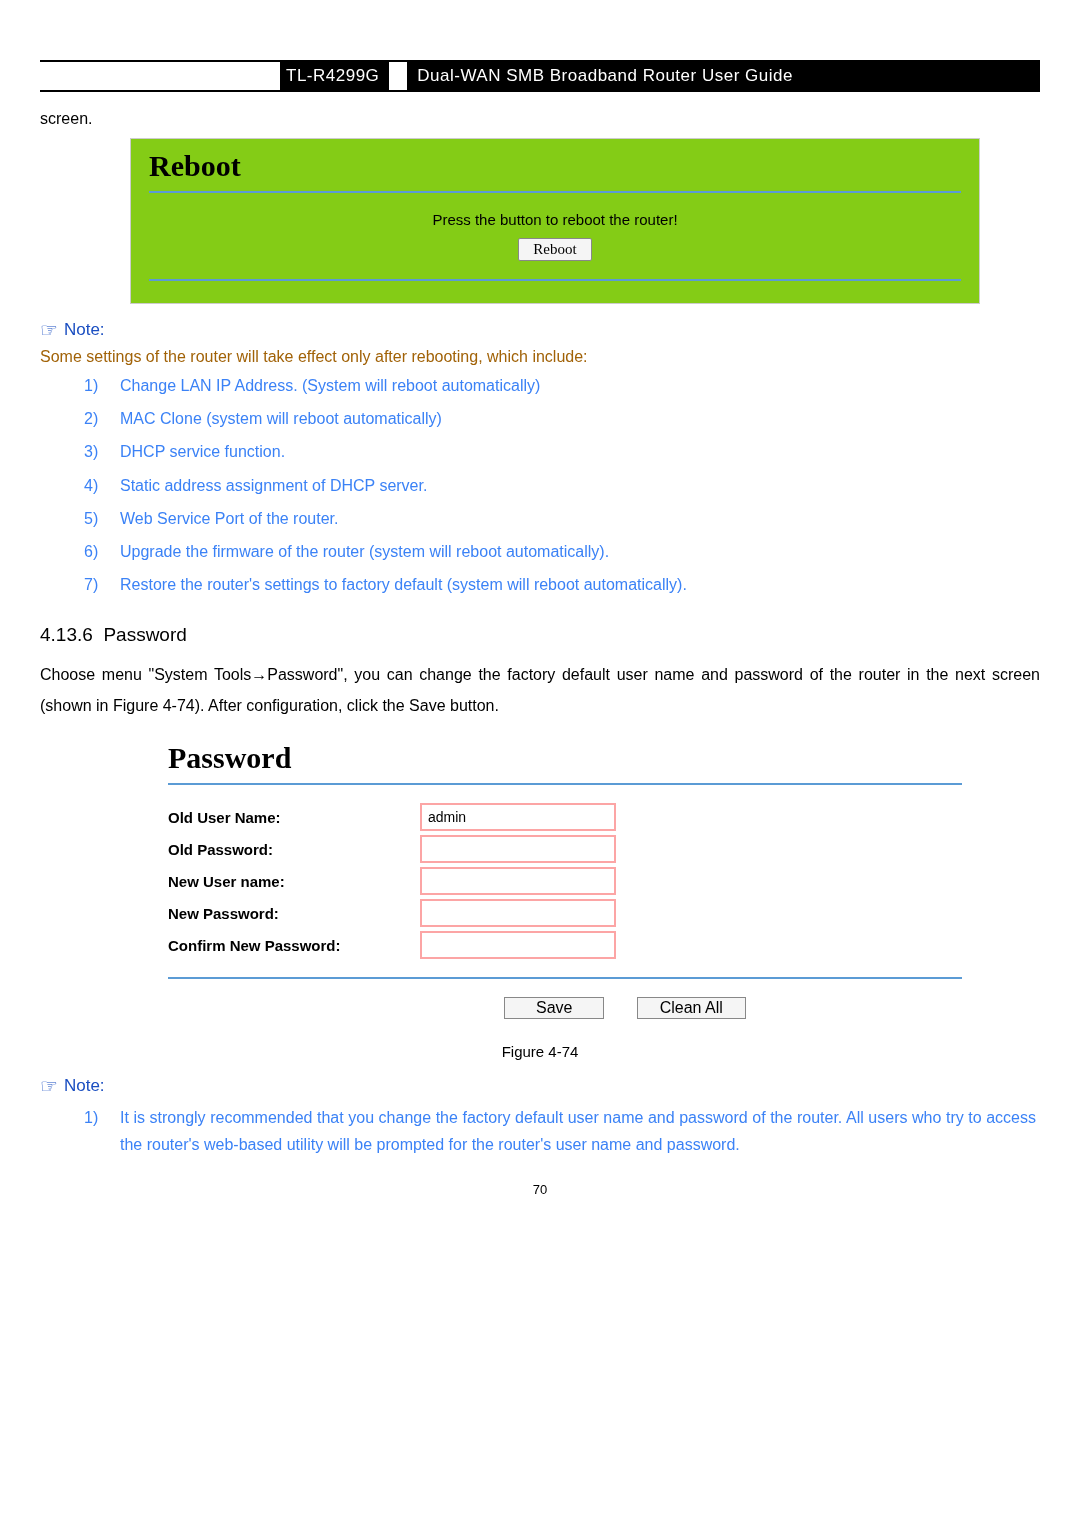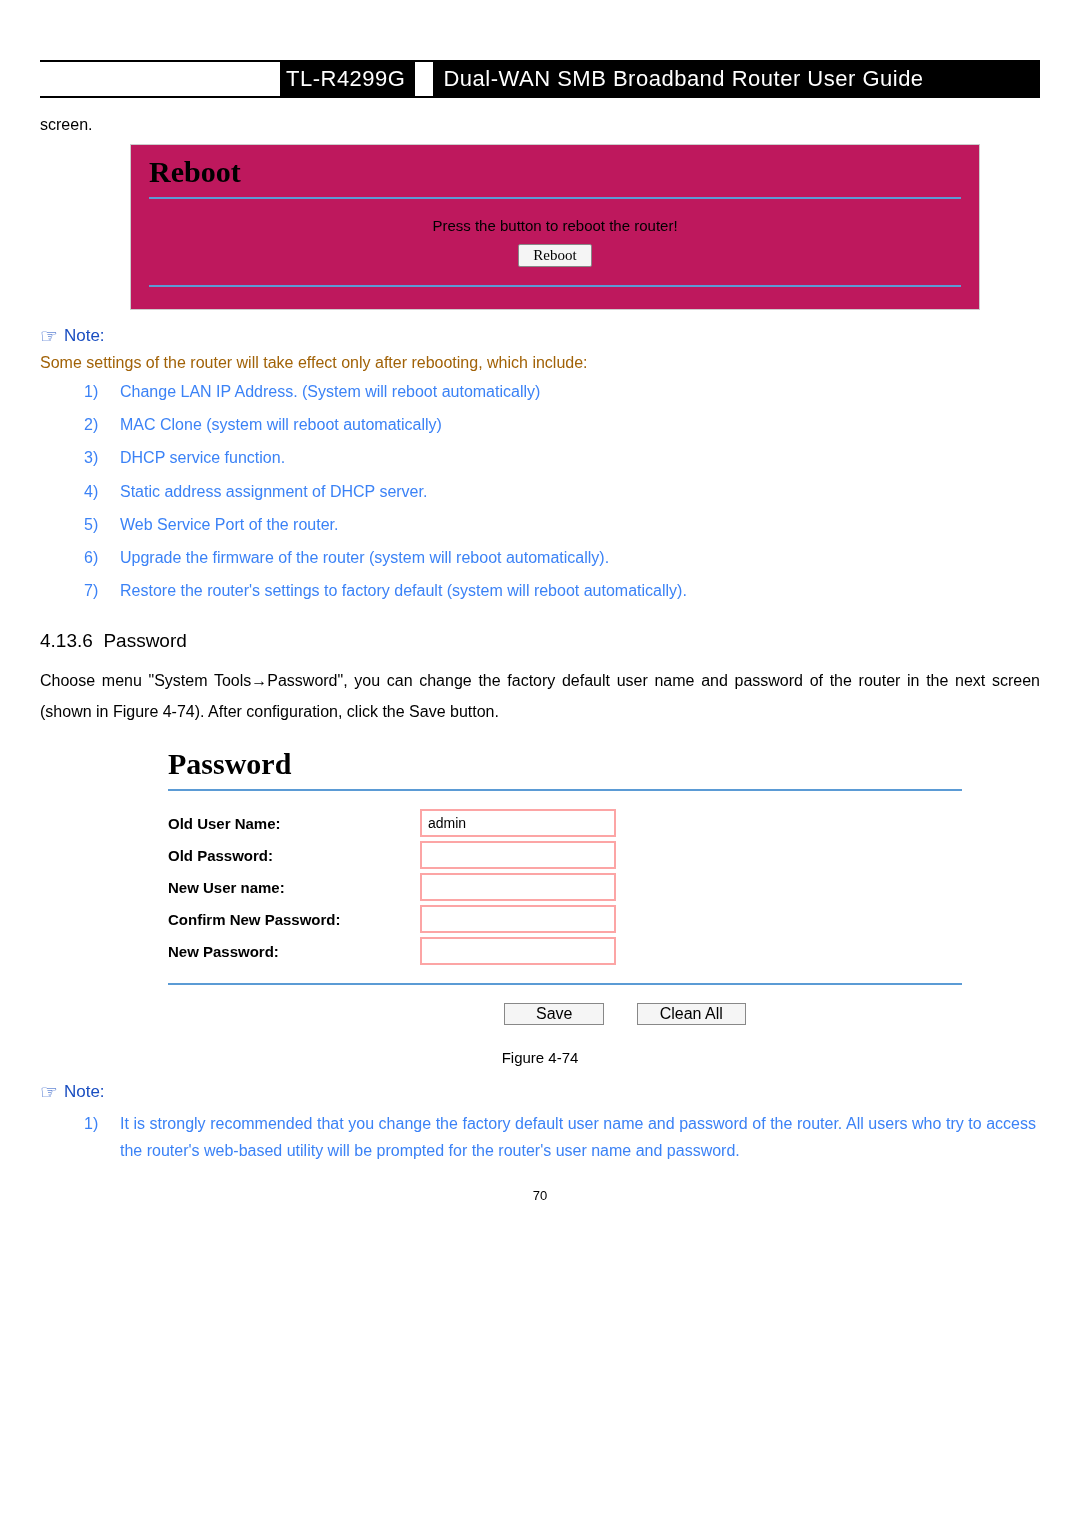--- a/index.html
+++ b/index.html
@@ -15,21 +15,21 @@
     margin: 60px auto;
     padding: 0 0 40px 0;
   }
   .header-bar {
     border-top: 2px solid #000;
     border-bottom: 2px solid #000;
     padding: 0;
     margin: 0 0 18px 0;
     display: flex;
     align-items: stretch;
-    font-size: 22px;
+    font-size: 17px;
   }
   .header-model {
     background: #000;
     color: #fff;
     padding: 4px 10px 4px 6px;
     font-weight: 500;
     letter-spacing: 0.5px;
     margin-left: 240px;
   }
   .header-title {
@@ -46,21 +46,21 @@
     background: #fff;
   }
   .body-text {
     color: #000;
     margin: 4px 0 10px 0;
   }
   .panel {
     margin: 10px 60px 8px 90px;
     border: 1px solid #ccc;
     padding: 10px 18px 22px 18px;
-    background: #be185d;
+    background: #84cc16;
   }
   .panel-title {
     font-family: Georgia, 'Times New Roman', serif;
     font-size: 30px;
     font-weight: bold;
     margin: 0 0 6px 0;
   }
   .panel-hr {
     border: none;
     border-top: 2px solid #5b9bd5;
@@ -232,25 +232,25 @@
     </div>
     <div class="form-row">
       <div class="form-label">Old Password:</div>
       <input class="form-input" type="password" style="">
     </div>
     <div class="form-row">
       <div class="form-label">New User name:</div>
       <input class="form-input" style="">
     </div>
     <div class="form-row">
+      <div class="form-label">New Password:</div>
+      <input class="form-input" type="password" style="">
+    </div>
+    <div class="form-row">
       <div class="form-label">Confirm New Password:</div>
-      <input class="form-input" type="password" style="">
-    </div>
-    <div class="form-row">
-      <div class="form-label">New Password:</div>
       <input class="form-input" type="password" style="">
     </div>
 
     <hr class="panel-hr" style="margin-top:18px">
     <div class="btn-row">
       <button class="std-button">Save</button>
       <button class="std-button">Clean All</button>
     </div>
   </div>
 

